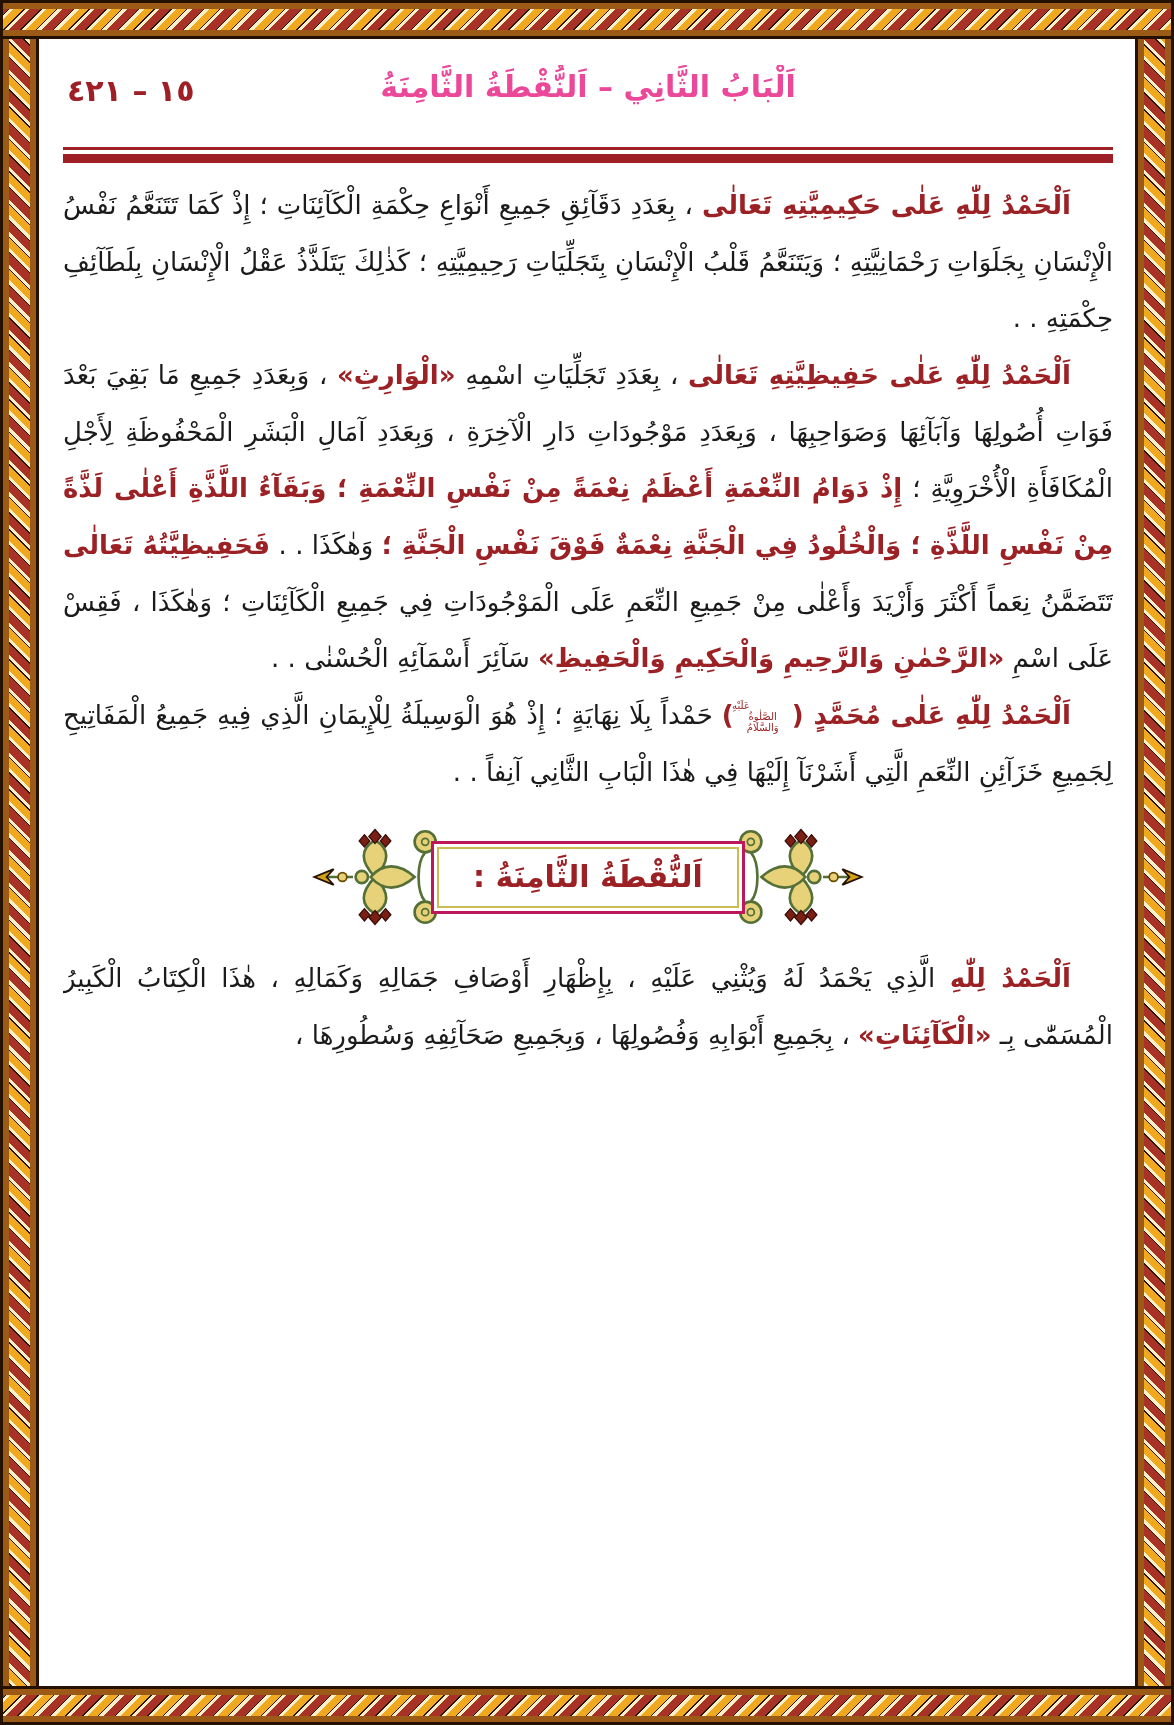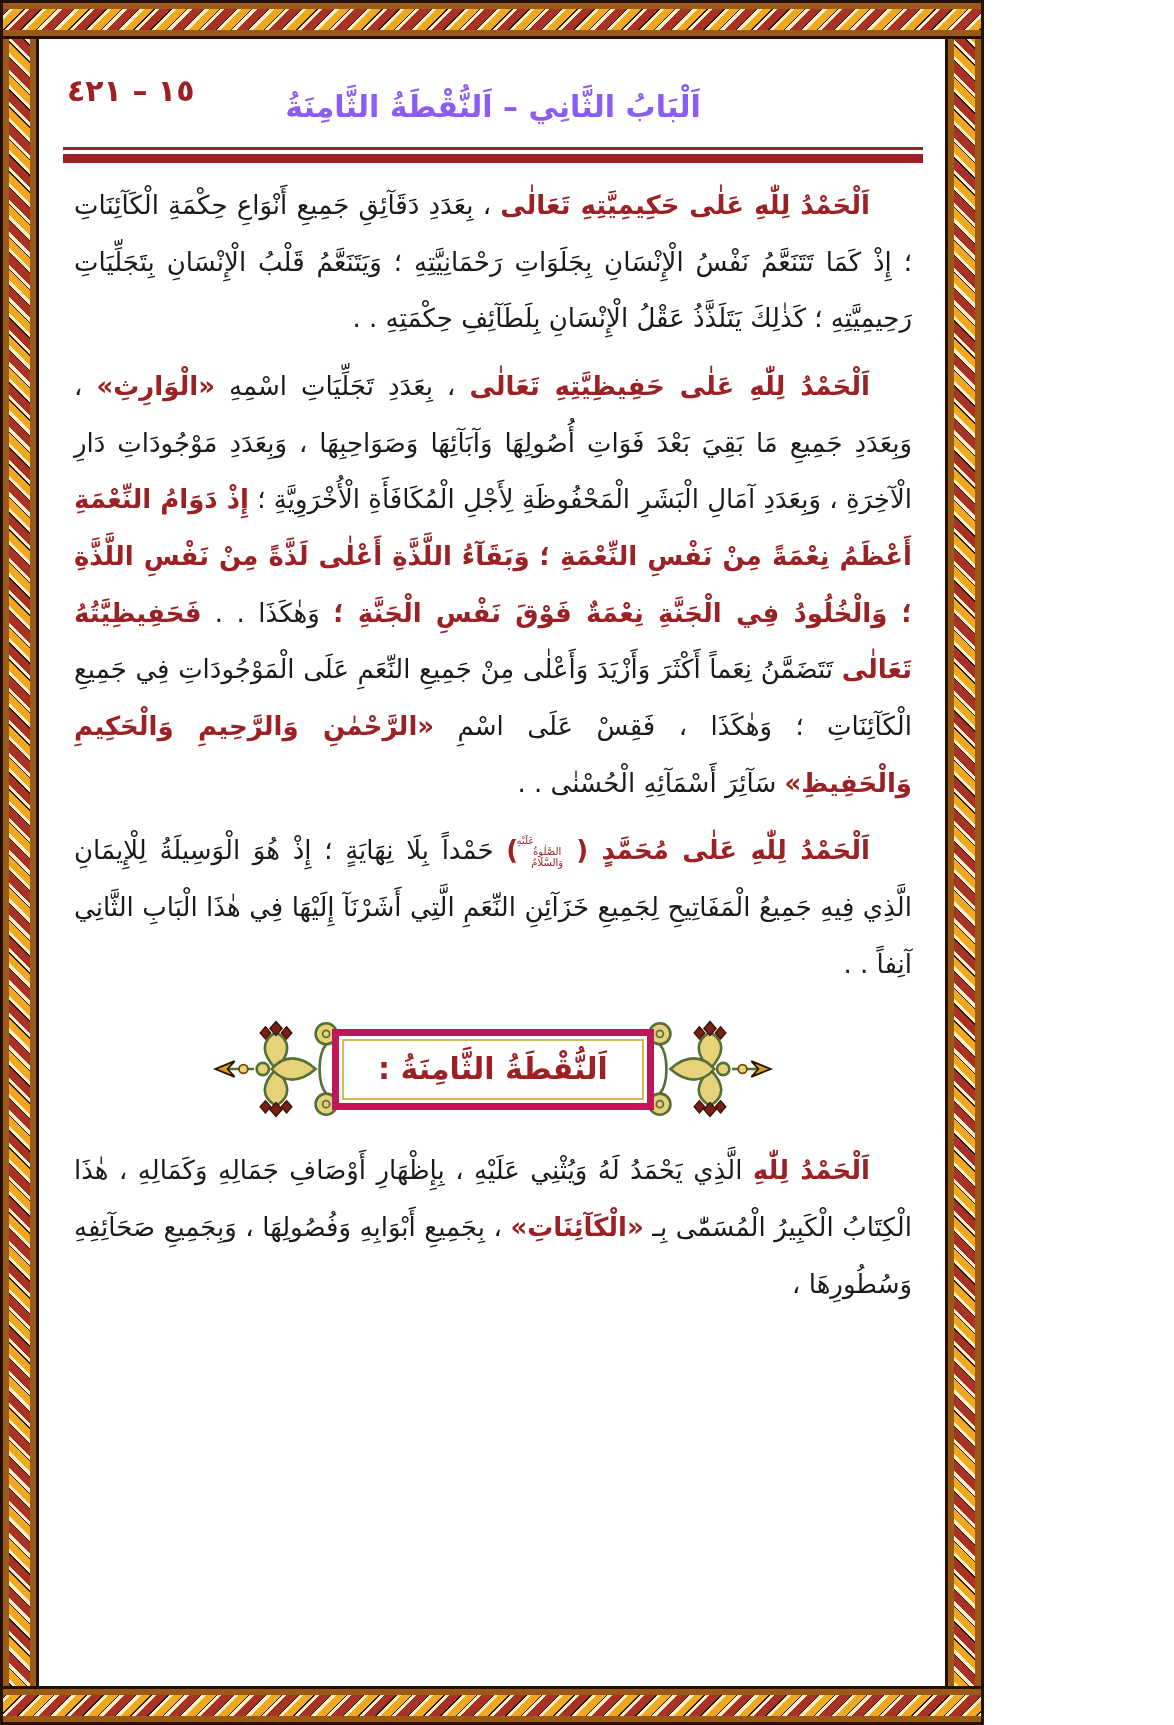--- a/index.html
+++ b/index.html
@@ -1,18 +1,18 @@
 <!DOCTYPE html>
 <html lang="ar"><head>
 <meta charset="utf-8">
 <style>
   html,body{margin:0;padding:0;background:#ffffff;}
   .page{
     position:relative;
-    width:984px;height:1725px;
+    width:1174px;height:1725px;
     box-sizing:border-box;
     background:#ffffff;
     border:3px solid #241102;
     overflow:hidden;
     font-family:"DejaVu Sans",sans-serif;
   }
   
   .bstrip{position:absolute;background-color:#9c5a17;}
   .chain-h{
     background-image:repeating-linear-gradient(135deg,
@@ -40,49 +40,49 @@
     direction:rtl;
   }
   .header{position:relative;height:70px;}
   .page-number{
     position:absolute;left:4px;top:8px;
     color:#9e2026;font-size:30px;font-weight:bold;
     direction:rtl;letter-spacing:2px;
   }
   .title{
     position:absolute;left:0;right:0;top:4px;
-    text-align:center;color:#8b5cf6;font-size:30px;font-weight:bold;margin-top:20px;
+    text-align:center;color:#ec4899;font-size:30px;font-weight:bold;
   }
   .rule-thin{height:3px;background:#9e2026;margin-top:12px;}
   .rule-thick{height:9px;background:#9e2026;margin-top:4px;}
 
   
   .body-copy{
     direction:rtl;text-align:justify;
     font-size:26px;color:#1b1b1b;line-height:2.18;
     margin-top:14px;
   }
-  .para{margin:11px;text-indent:42px;}
+  .para{margin:0;text-indent:42px;}
   .run-red{color:#9b2125;font-weight:bold;}
   .run-black{color:#1b1b1b;}
   .honorific{white-space:nowrap;}
   .honorific .paren{color:#9b2125;font-weight:bold;}
   .honorific .stack{
     display:inline-block;width:58px;vertical-align:middle;
     font-size:10px;line-height:1.1;color:#9b2125;font-weight:normal;
     text-align:center;white-space:normal;
   }
 
   
   .marker-row{
     display:flex;align-items:center;justify-content:center;
     margin:22px auto 18px auto;direction:ltr;
   }
   .marker-box{
-    border:7px solid #be185d;padding:3px;background:#ffffff;margin:0 -10px;
+    border:3px solid #be185d;padding:3px;background:#ffffff;margin:0 -10px;
     position:relative;z-index:2;
   }
   .marker-box-inner{
     border:2px solid #cdbc52;padding:10px 34px 12px 34px;
   }
   .marker-label{
     color:#9b2125;font-size:30px;font-weight:bold;direction:rtl;white-space:nowrap;
   }
   .vine{width:132px;height:110px;flex:0 0 auto;}
   .vine.mirror{transform:scaleX(-1);}

